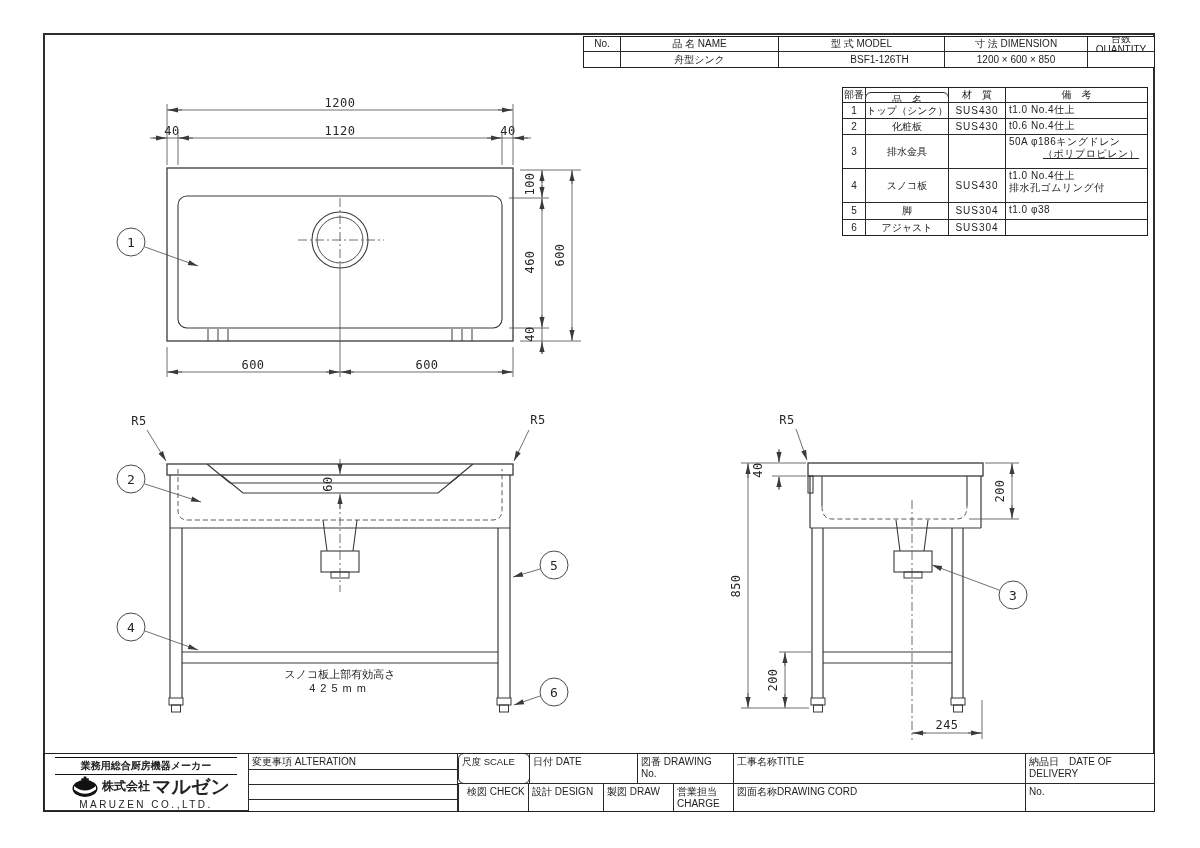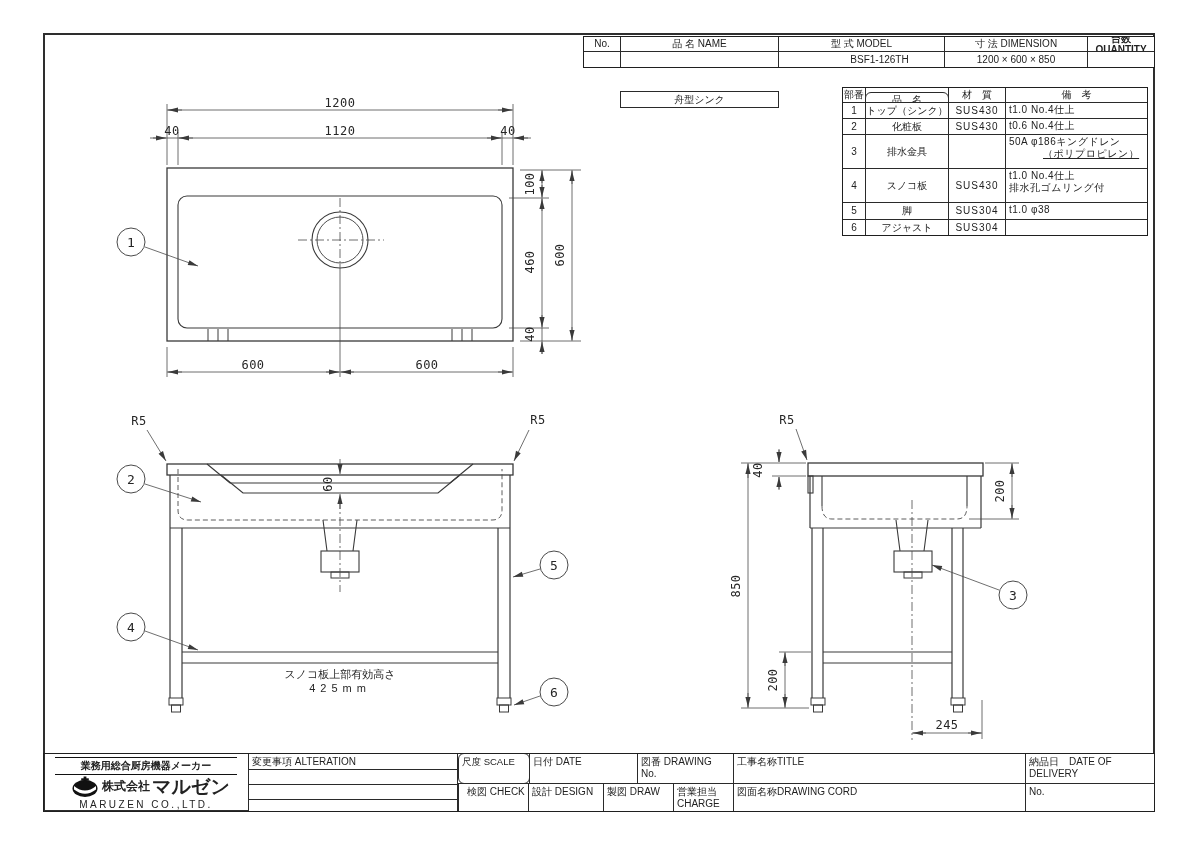--- a/index.html
+++ b/index.html
@@ -42,23 +42,23 @@
 </head>
 <body>
 
 <div class="page-border"></div>
 
 <div>
   <div class="cell center" style="left:583px;top:36px;width:38px;height:16px;">No.</div>
   <div class="cell center" style="left:620px;top:36px;width:159px;height:16px;">品 名 NAME</div>
   <div class="cell center" style="left:778px;top:36px;width:167px;height:16px;">型 式 MODEL</div>
   <div class="cell center" style="left:944px;top:36px;width:144px;height:16px;">寸 法 DIMENSION</div>
-  <div class="cell center" style="left:1087px;top:36px;width:68px;height:16px;font-weight:bold;">台数 QUANTITY</div>
+  <div class="cell center" style="left:1087px;top:36px;width:68px;height:16px;">台数 QUANTITY</div>
   <div class="cell center" style="left:583px;top:51px;width:38px;height:17px;"></div>
-  <div class="cell center val" style="left:620px;top:51px;width:159px;height:17px;margin-top:40px;">舟型シンク</div>
+  <div class="cell center val" style="left:620px;top:51px;width:159px;height:17px;">舟型シンク</div>
   <div class="cell center val" style="left:778px;top:51px;width:167px;height:17px;padding-left:36px;">BSF1-126TH</div>
   <div class="cell center val" style="left:944px;top:51px;width:144px;height:17px;">1200 × 600 × 850</div>
   <div class="cell center" style="left:1087px;top:51px;width:68px;height:17px;"></div>
   <div class="outer-frame" style="left:583px;top:36px;width:572px;height:32px;"></div>
 </div>
 
 <div>
 
   <div class="cell center" style="left:842px;top:87px;width:24px;height:16px;">部番</div>
   <div class="cell center" style="left:865px;top:92px;width:84px;height:16px;border-radius:6px;">品　名</div>

